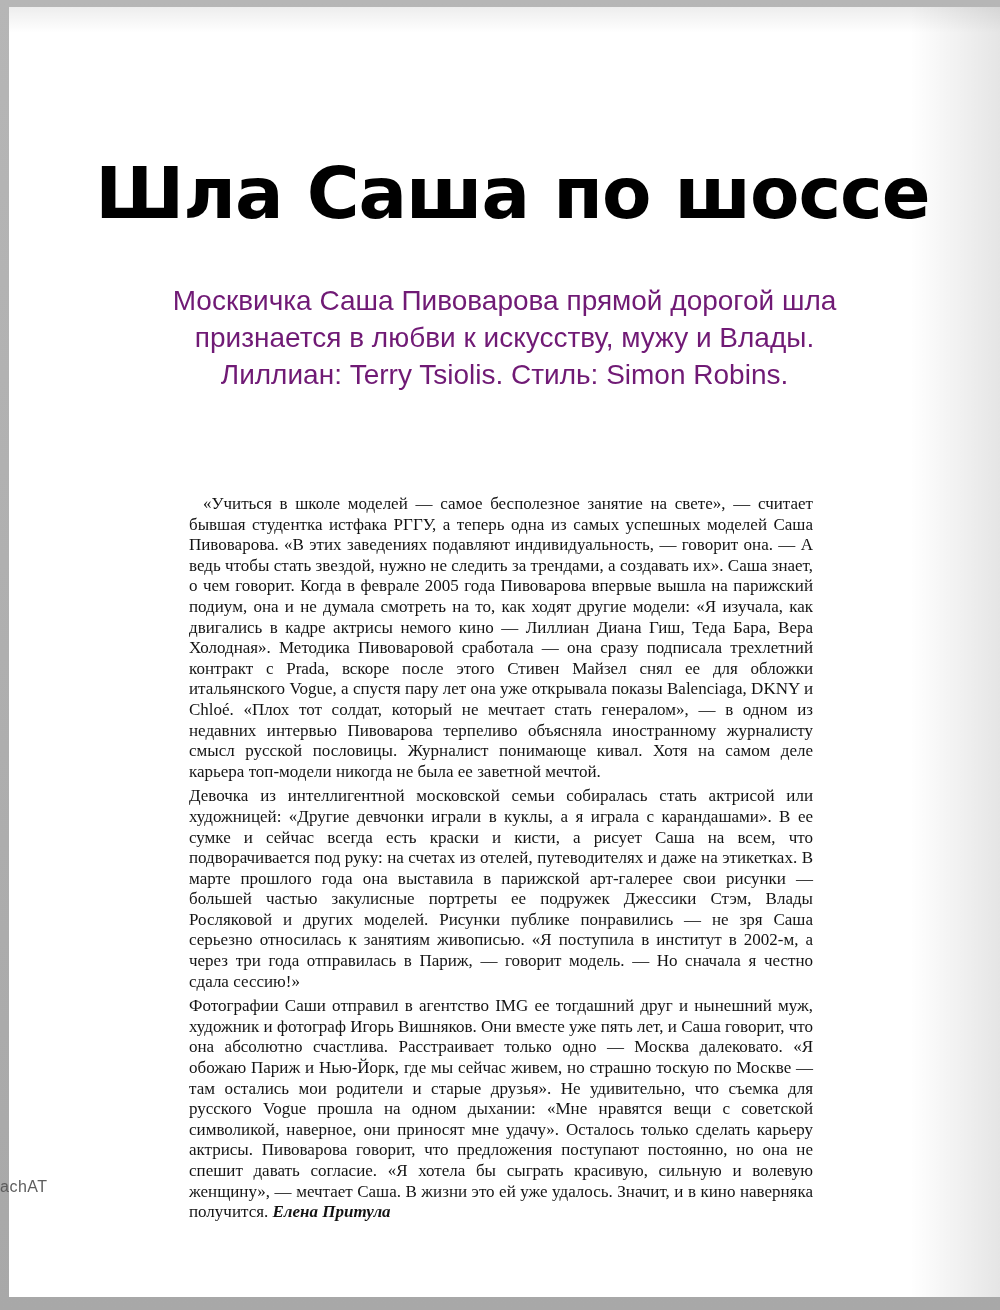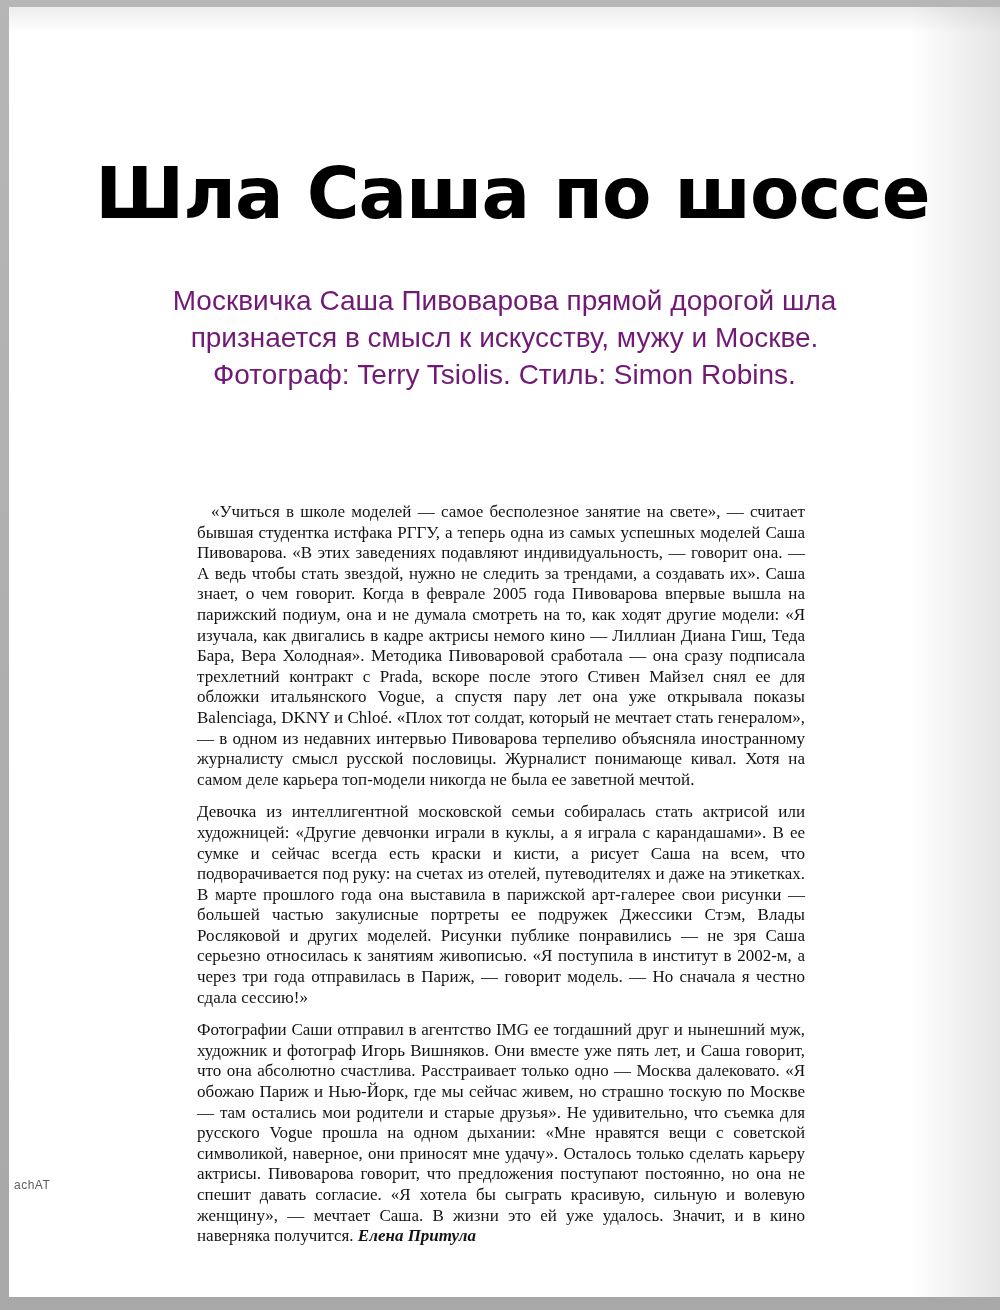--- a/index.html
+++ b/index.html
@@ -73,52 +73,52 @@
     top: 483px;
     left: 176px;
     width: 632px;
     font-family: "Liberation Serif", serif;
     font-size: 17px;
     line-height: 20.6px;
     color: #131313;
     text-align: justify;
   }
   .article-body p {
-    margin: 12px;
+    margin: 4px;
     padding: 0;
   }
   .article-body p.first {
     text-indent: 14px;
   }
   .byline {
     font-style: italic;
     font-weight: 700;
   }
   .watermark {
     position: absolute;
-    left: 14px;
+    left: 0px;
     top: 1178px;
     font-family: "Liberation Sans", sans-serif;
-    font-size: 12px;
+    font-size: 16px;
     color: #5d5d5d;
     letter-spacing: 0.5px;
   }
 </style>
 </head>
 <body>
 
 <div class="scan-wrap">
   <div class="page">
 
     <h1 class="title">Шла Саша по шоссе</h1>
 
     <div class="subtitle">
       <div>Москвичка Саша Пивоварова прямой дорогой шла</div>
-      <div>признается в смысл к искусству, мужу и Москве.</div>
-      <div>Фотограф: Terry Tsiolis. Стиль: Simon Robins.</div>
+      <div>признается в любви к искусству, мужу и Влады.</div>
+      <div>Лиллиан: Terry Tsiolis. Стиль: Simon Robins.</div>
     </div>
 
     <div class="article-body">
       <p class="first">«Учиться в школе моделей — самое бесполезное занятие на свете», — считает бывшая студентка истфака РГГУ, а теперь одна из самых успешных моделей Саша Пивоварова. «В этих заведениях подавляют индивидуальность, — говорит она. — А ведь чтобы стать звездой, нужно не следить за трендами, а создавать их». Саша знает, о чем говорит. Когда в феврале 2005 года Пивоварова впервые вышла на парижский подиум, она и не думала смотреть на то, как ходят другие модели: «Я изучала, как двигались в кадре актрисы немого кино — Лиллиан Диана Гиш, Теда Бара, Вера Холодная». Методика Пивоваровой сработала — она сразу подписала трехлетний контракт с Prada, вскоре после этого Стивен Майзел снял ее для обложки итальянского Vogue, а спустя пару лет она уже открывала показы Balenciaga, DKNY и Chloé. «Плох тот солдат, который не мечтает стать генералом», — в одном из недавних интервью Пивоварова терпеливо объясняла иностранному журналисту смысл русской пословицы. Журналист понимающе кивал. Хотя на самом деле карьера топ-модели никогда не была ее заветной мечтой.</p>
       <p>Девочка из интеллигентной московской семьи собиралась стать актрисой или художницей: «Другие девчонки играли в куклы, а я играла с карандашами». В ее сумке и сейчас всегда есть краски и кисти, а рисует Саша на всем, что подворачивается под руку: на счетах из отелей, путеводителях и даже на этикетках. В марте прошлого года она выставила в парижской арт-галерее свои рисунки — большей частью закулисные портреты ее подружек Джессики Стэм, Влады Росляковой и других моделей. Рисунки публике понравились — не зря Саша серьезно относилась к занятиям живописью. «Я поступила в институт в 2002-м, а через три года отправилась в Париж, — говорит модель. — Но сначала я честно сдала сессию!»</p>
       <p><span>Фотографии Саши отправил в агентство IMG ее тогдашний друг и нынешний муж, художник и фотограф Игорь Вишняков. Они вместе уже пять лет, и Саша говорит, что она абсолютно счастлива. Расстраивает только одно — Москва далековато. «Я обожаю Париж и Нью-Йорк, где мы сейчас живем, но страшно тоскую по Москве — там остались мои родители и старые друзья». Не удивительно, что съемка для русского Vogue прошла на одном дыхании: «Мне нравятся вещи с советской символикой, наверное, они приносят мне удачу». Осталось только сделать карьеру актрисы. Пивоварова говорит, что предложения поступают постоянно, но она не спешит давать согласие. «Я хотела бы сыграть красивую, сильную и волевую женщину», — мечтает Саша. В жизни это ей уже удалось. Значит, и в кино наверняка получится.</span>
         <span class="byline">Елена Притула</span></p>
     </div>
 
   </div>

